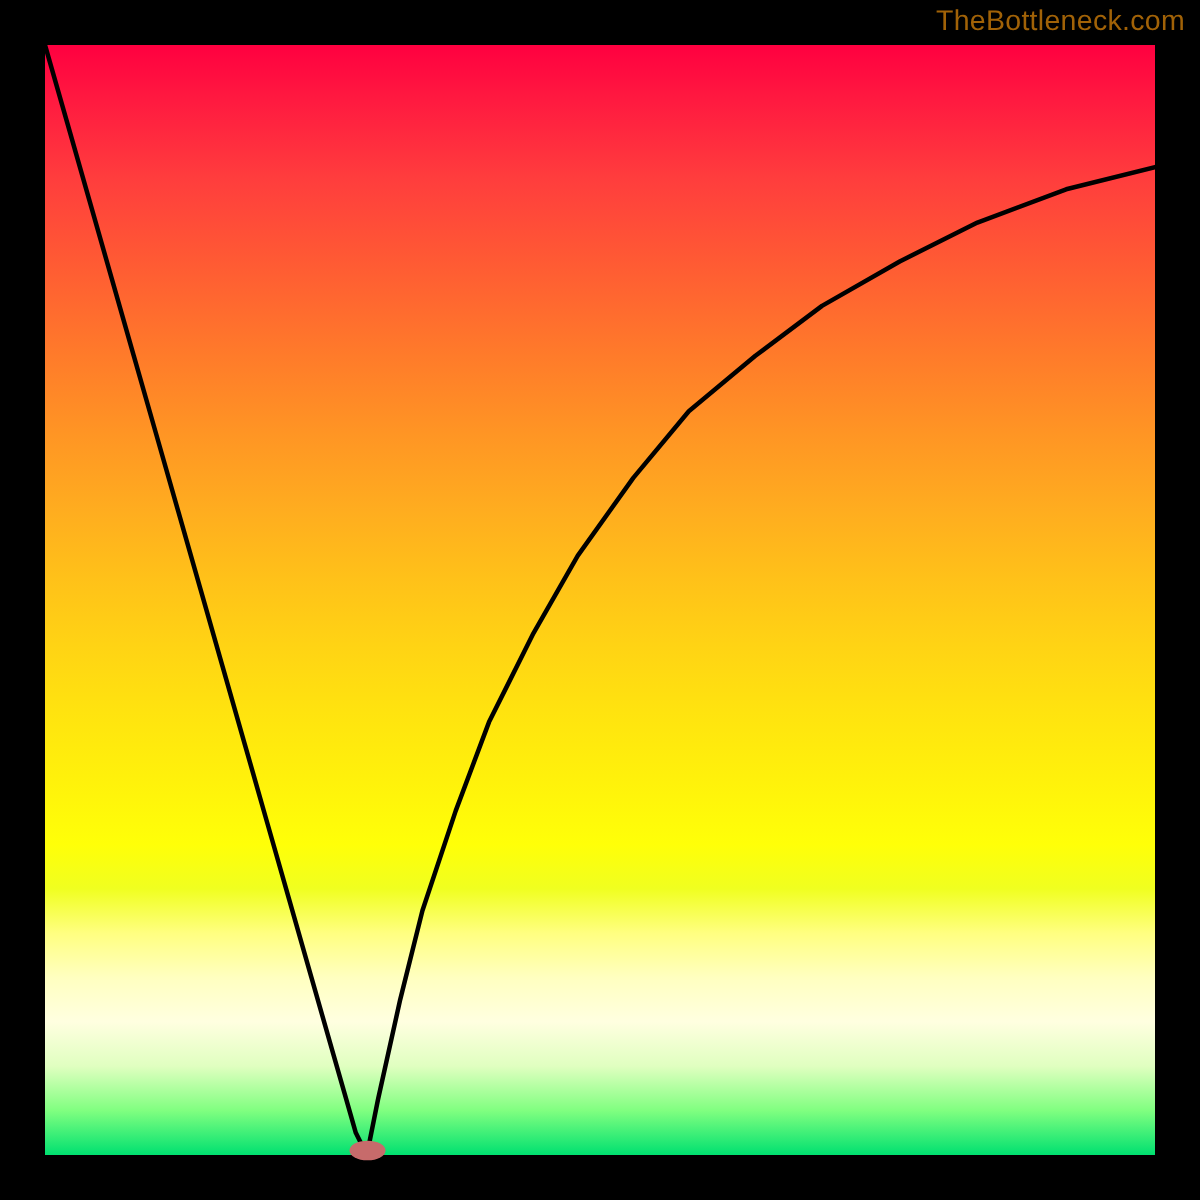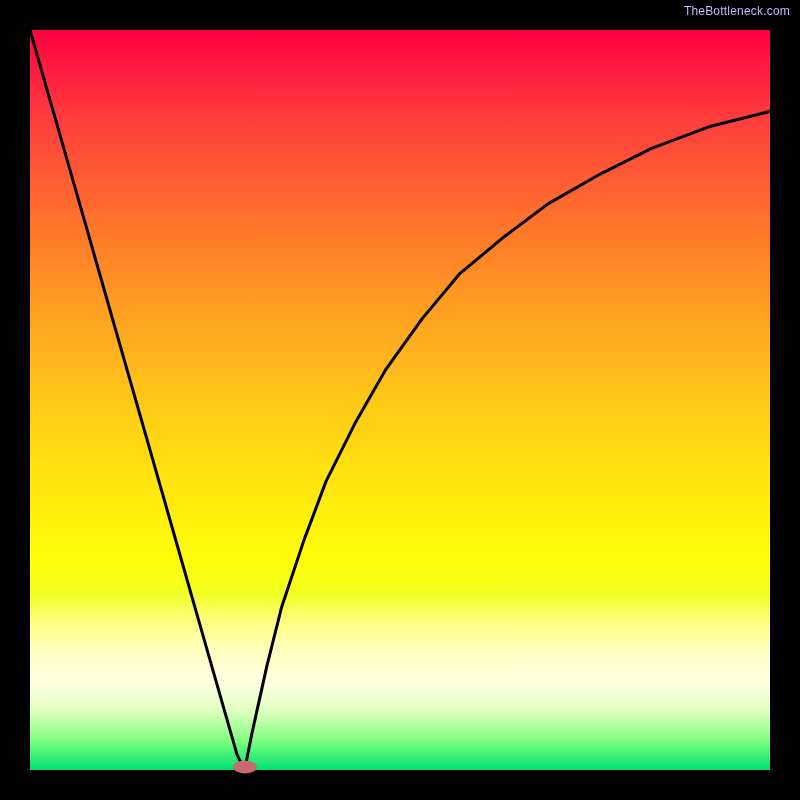--- a/index.html
+++ b/index.html
@@ -39,22 +39,22 @@
     height: 13px;
     background: #c76b6b;
     border-radius: 50%;
     transform: translate(-50%, -50%);
   }
   .watermark {
     position: absolute;
     top: 4px;
     right: 10px;
     font-family: Arial, Helvetica, sans-serif;
-    font-size: 12px;
-    color: #c4b5fd;
+    font-size: 19px;
+    color: #a16207;
     font-weight: 500;
     letter-spacing: 0.2px;
   }
 </style>
 </head>
 <body>
 
 <div class="container">
   <div class="plot"></div>
   <svg class="curve" viewBox="0 0 740 740" preserveAspectRatio="none">

